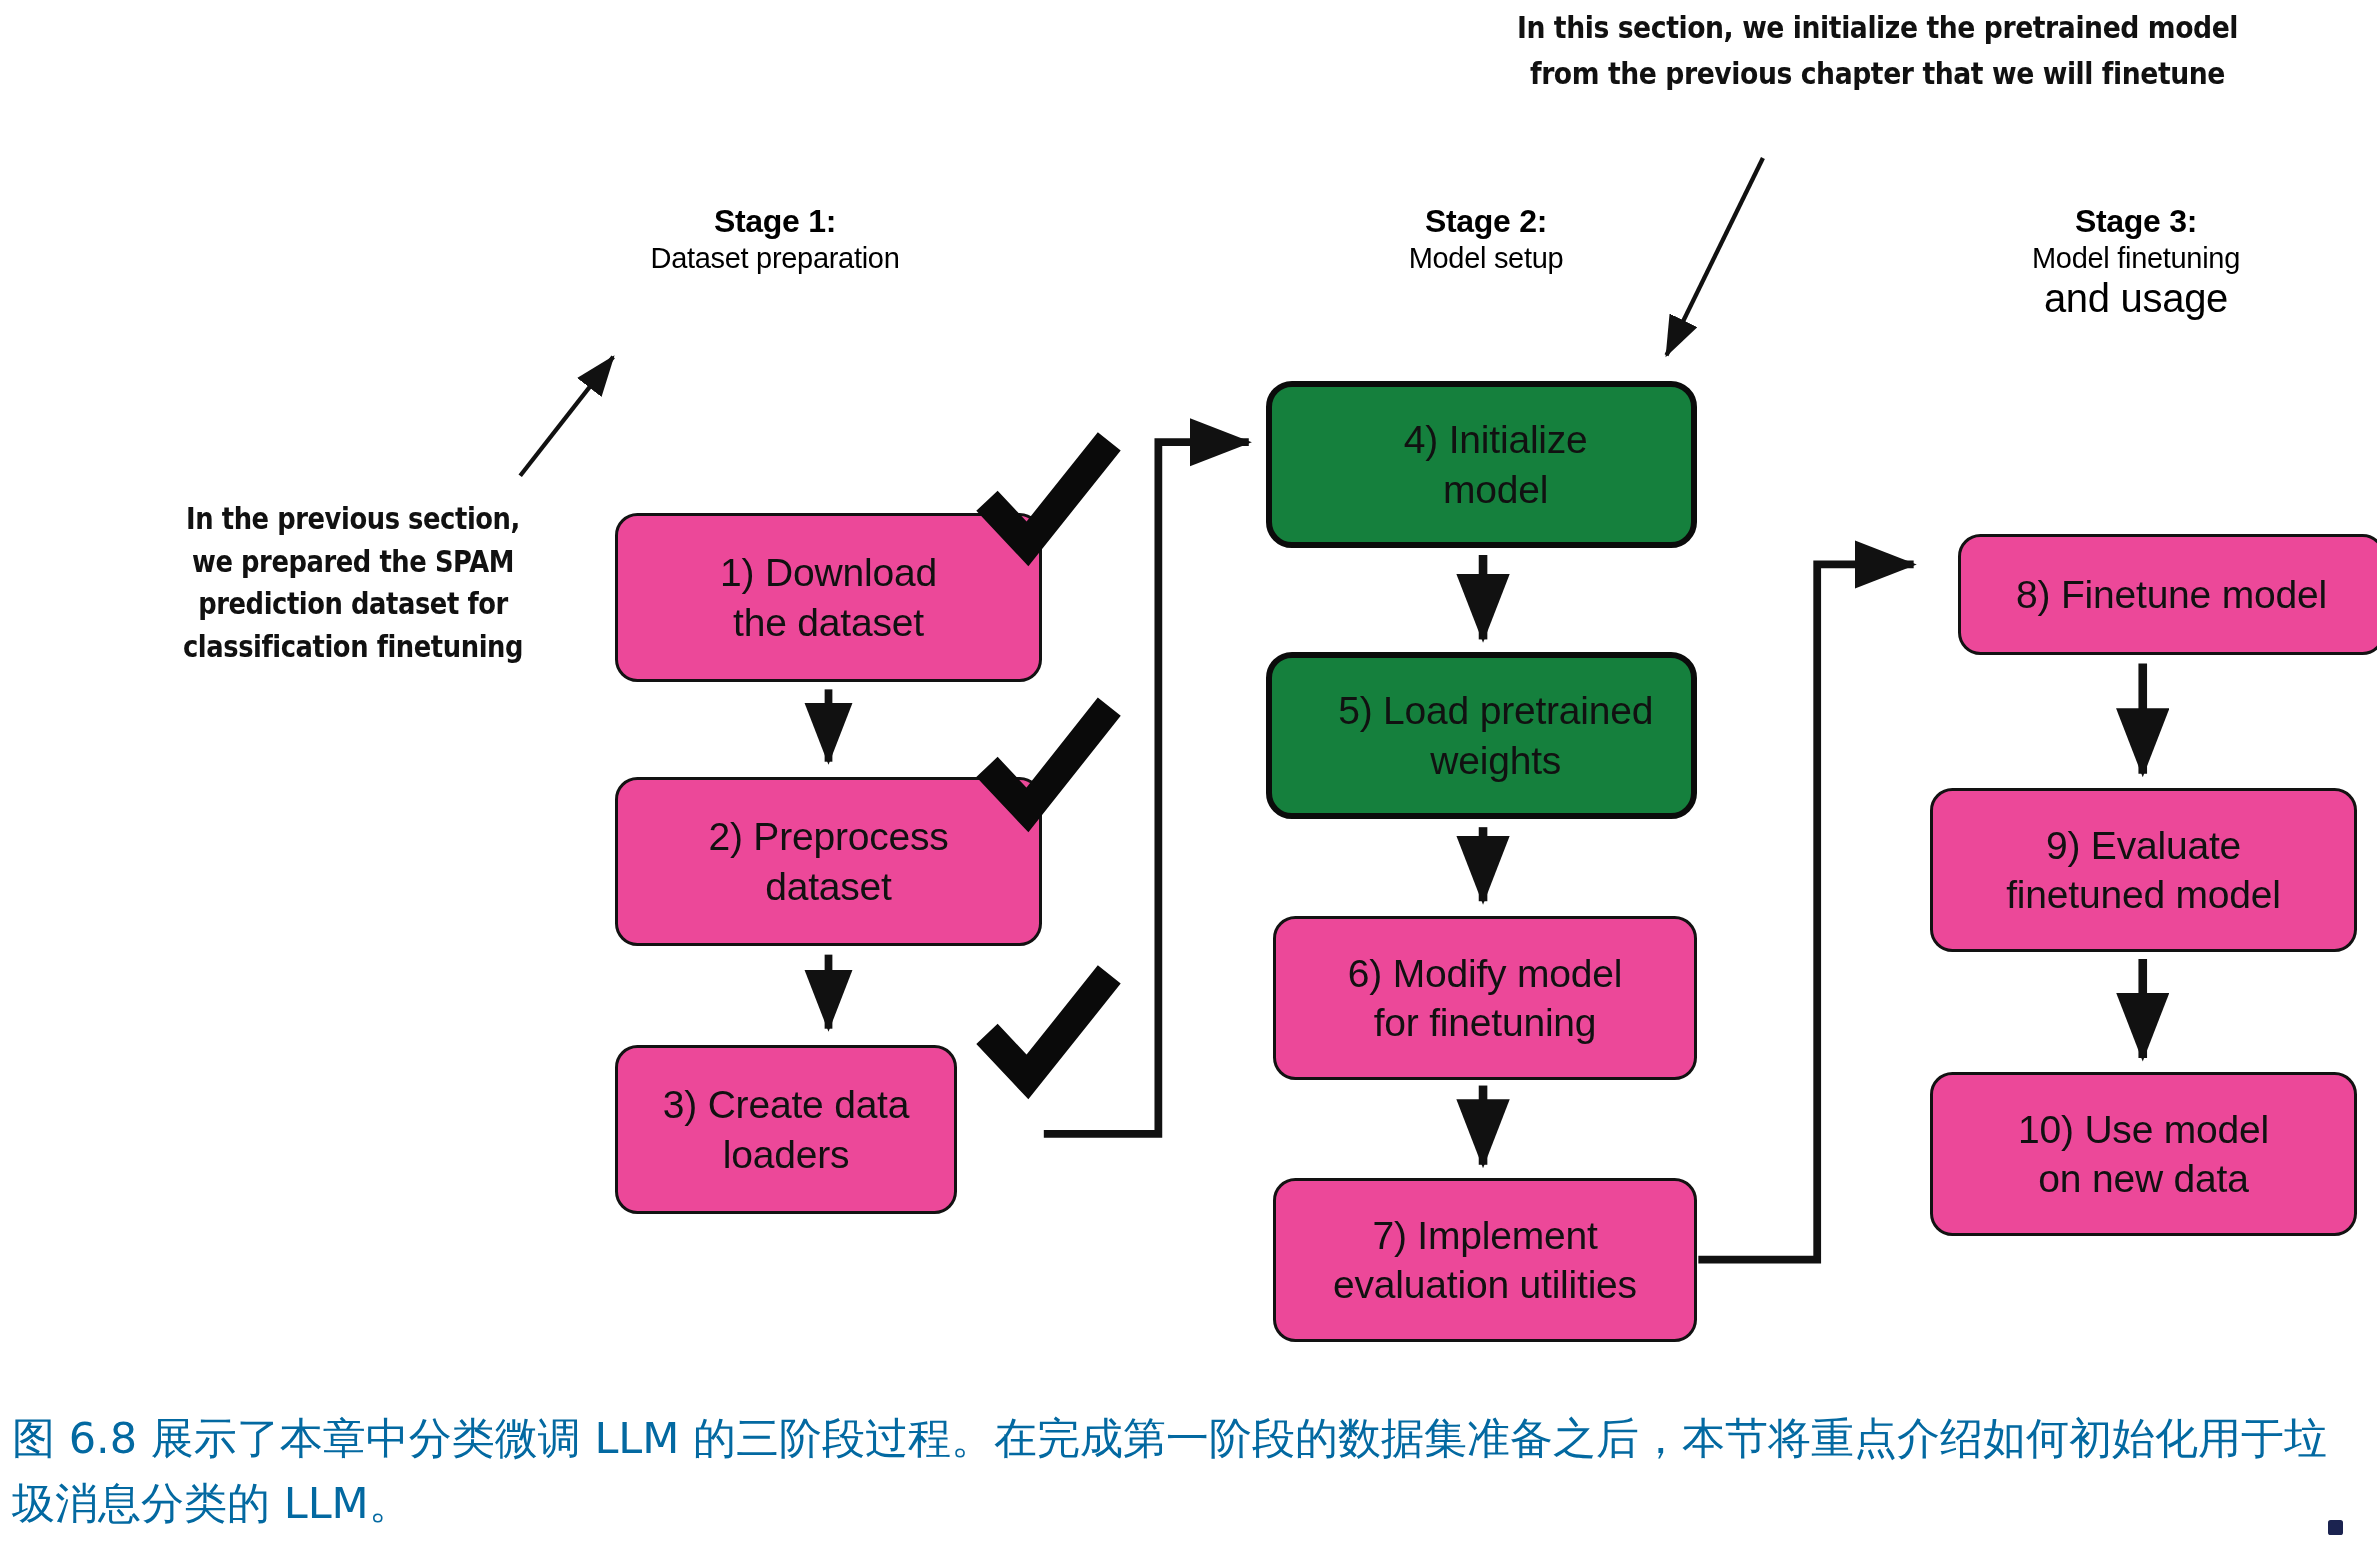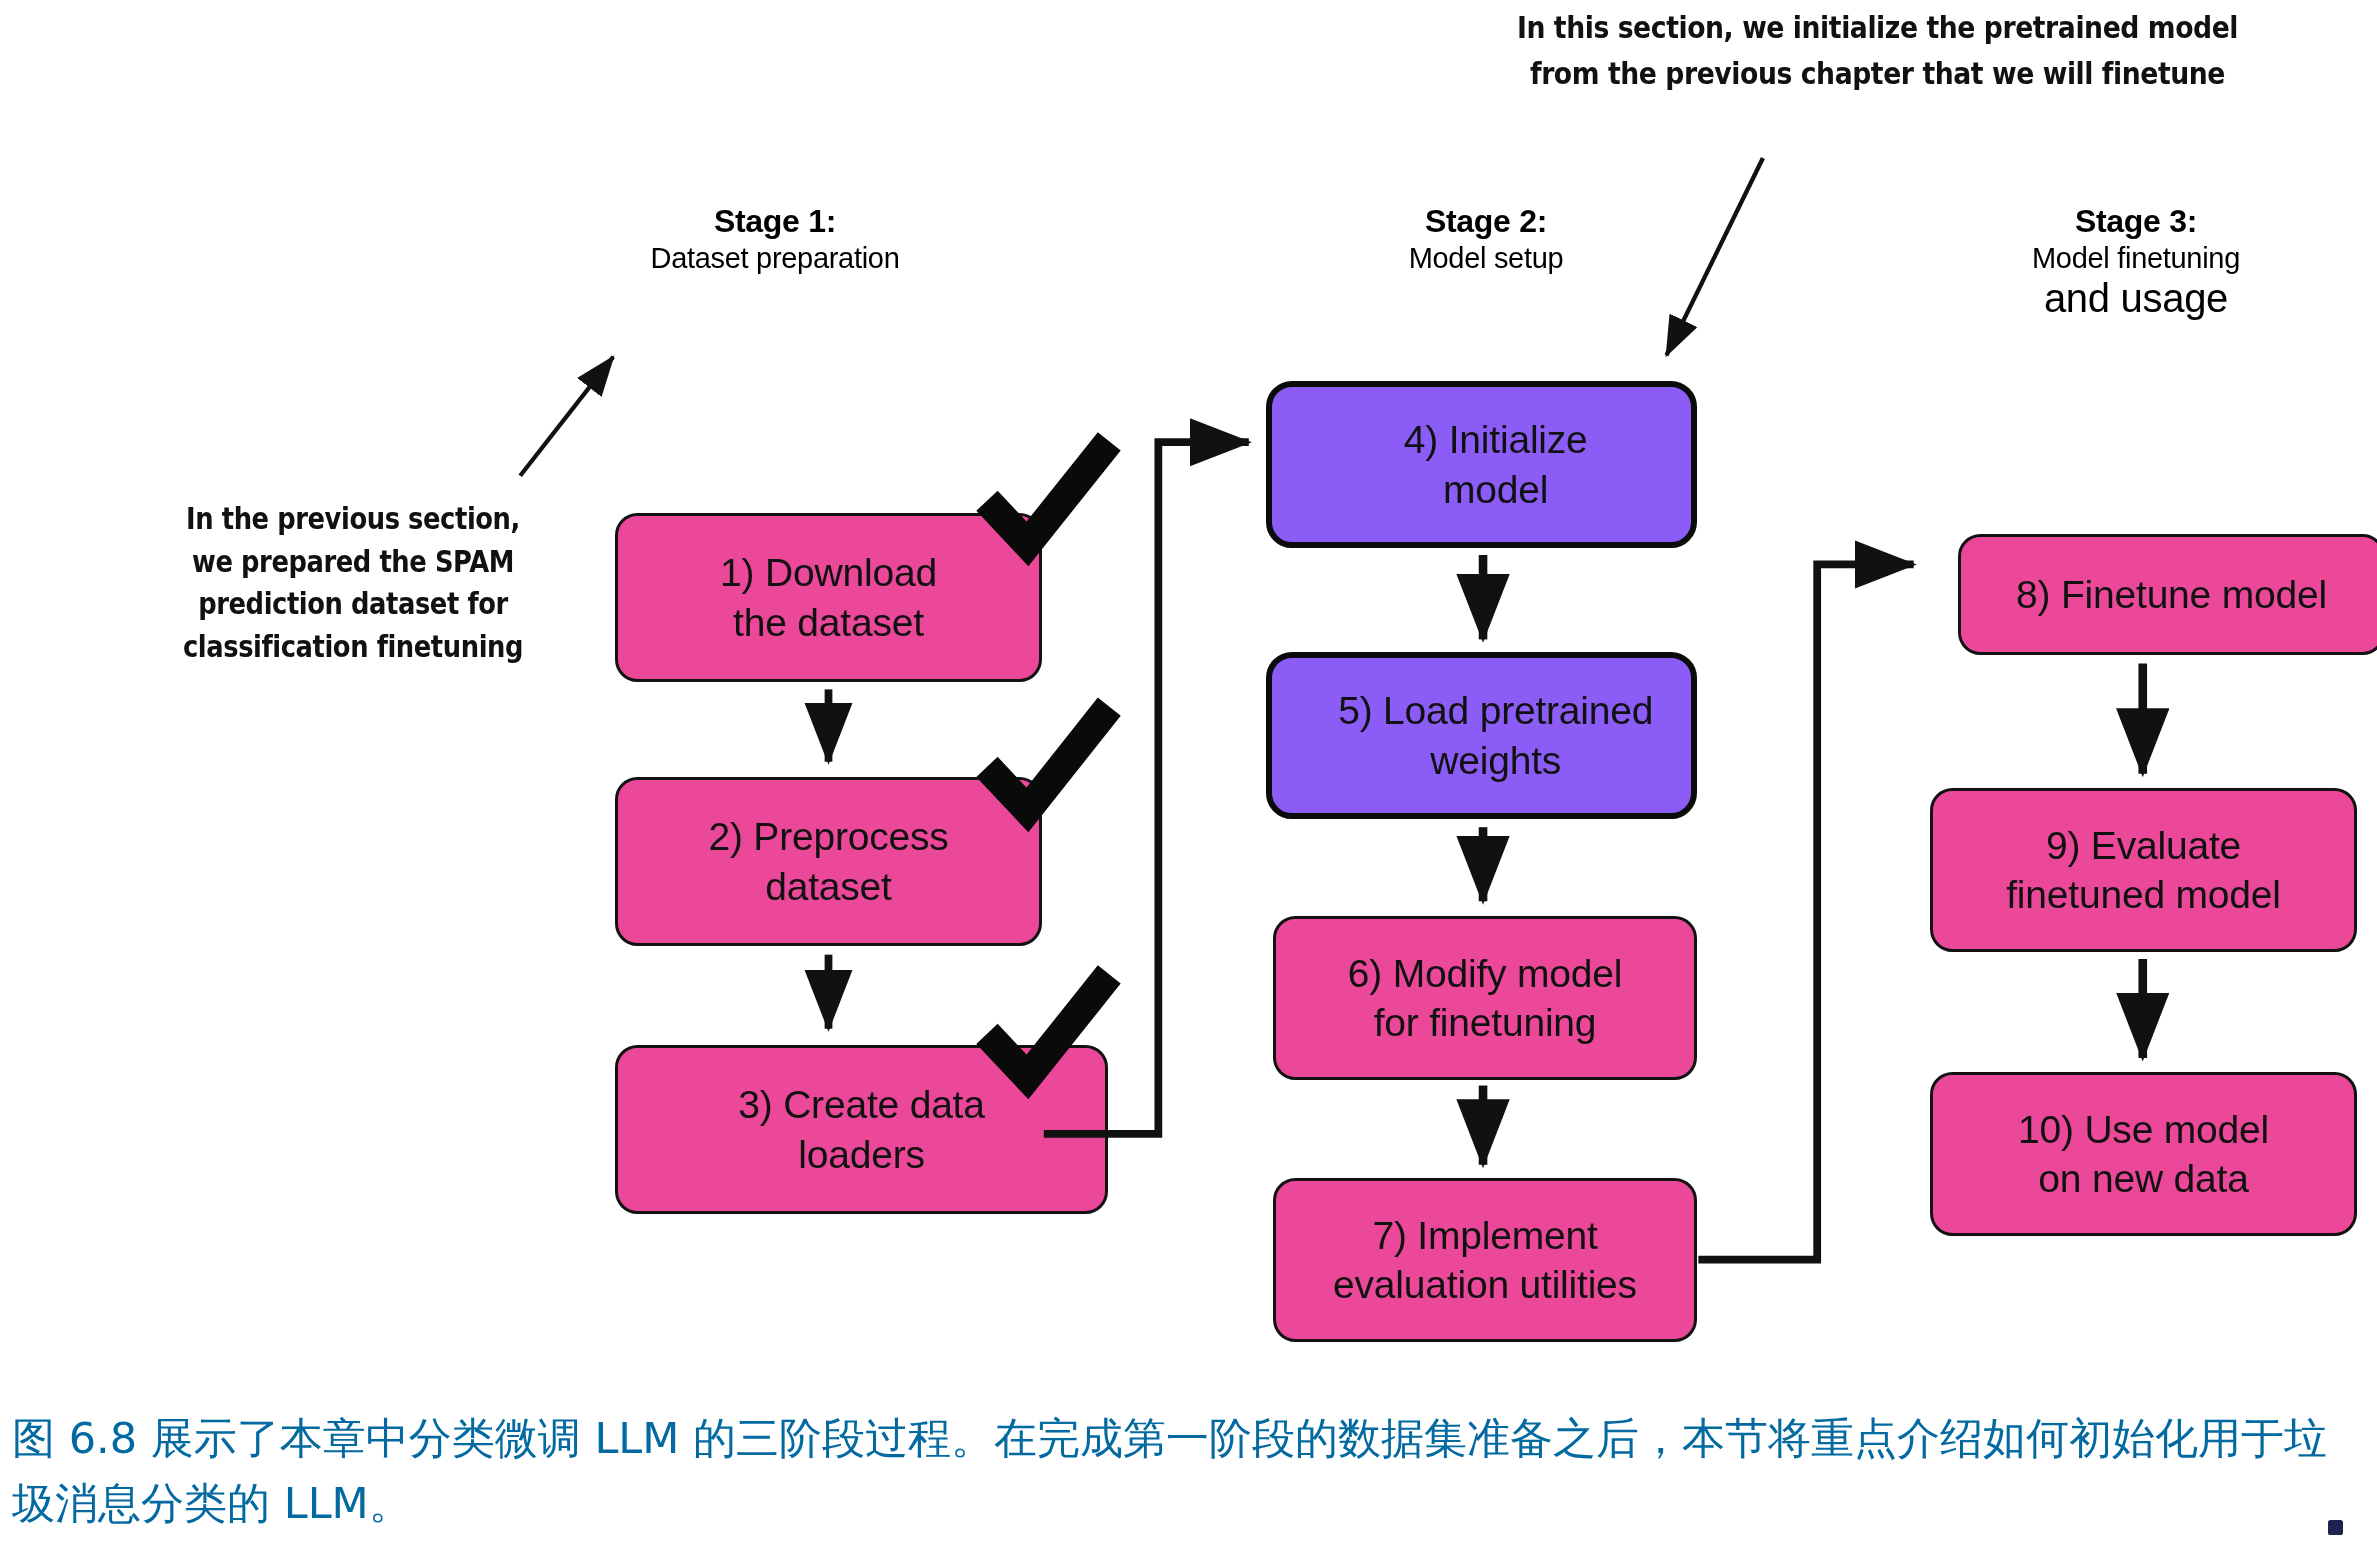--- a/index.html
+++ b/index.html
@@ -71,31 +71,31 @@
     align-items: center;
     justify-content: center;
     text-align: center;
     font-size: 39px;
     line-height: 1.26;
     color: #111111;
     letter-spacing: -0.2px;
     padding: 0 8.6px;
   }
   .fbox.blue {
-    background: #8b5cf6;
+    background: #15803d;
     border: 6px solid #0b0b0b;
     border-radius: 26px;
     padding-left: 37px;
   }
   .fbox .txt { display: block; white-space: pre-line; }
 
   
   #box-1 { left: 615px;  top: 513px;  width: 427px; height: 169px; }
   #box-2 { left: 615px;  top: 777px;  width: 427px; height: 169px; }
-  #box-3 { left: 615px;  top: 1045px; width: 493px; height: 169px; }
+  #box-3 { left: 615px;  top: 1045px; width: 342px; height: 169px; }
 
   
   #box-4 { left: 1266px; top: 381px;  width: 431px; height: 167px; }
   #box-5 { left: 1266px; top: 652px;  width: 431px; height: 167px; }
   #box-6 { left: 1273px; top: 916px; width: 424px; height: 164px; }
   #box-7 { left: 1273px; top: 1178px; width: 424px; height: 164px; }
 
   
   #box-8  { left: 1930px; top: 534px;  width: 427px; height: 121px; margin-left: 28px; }
   #box-9  { left: 1930px; top: 788px;  width: 427px; height: 164px; }

